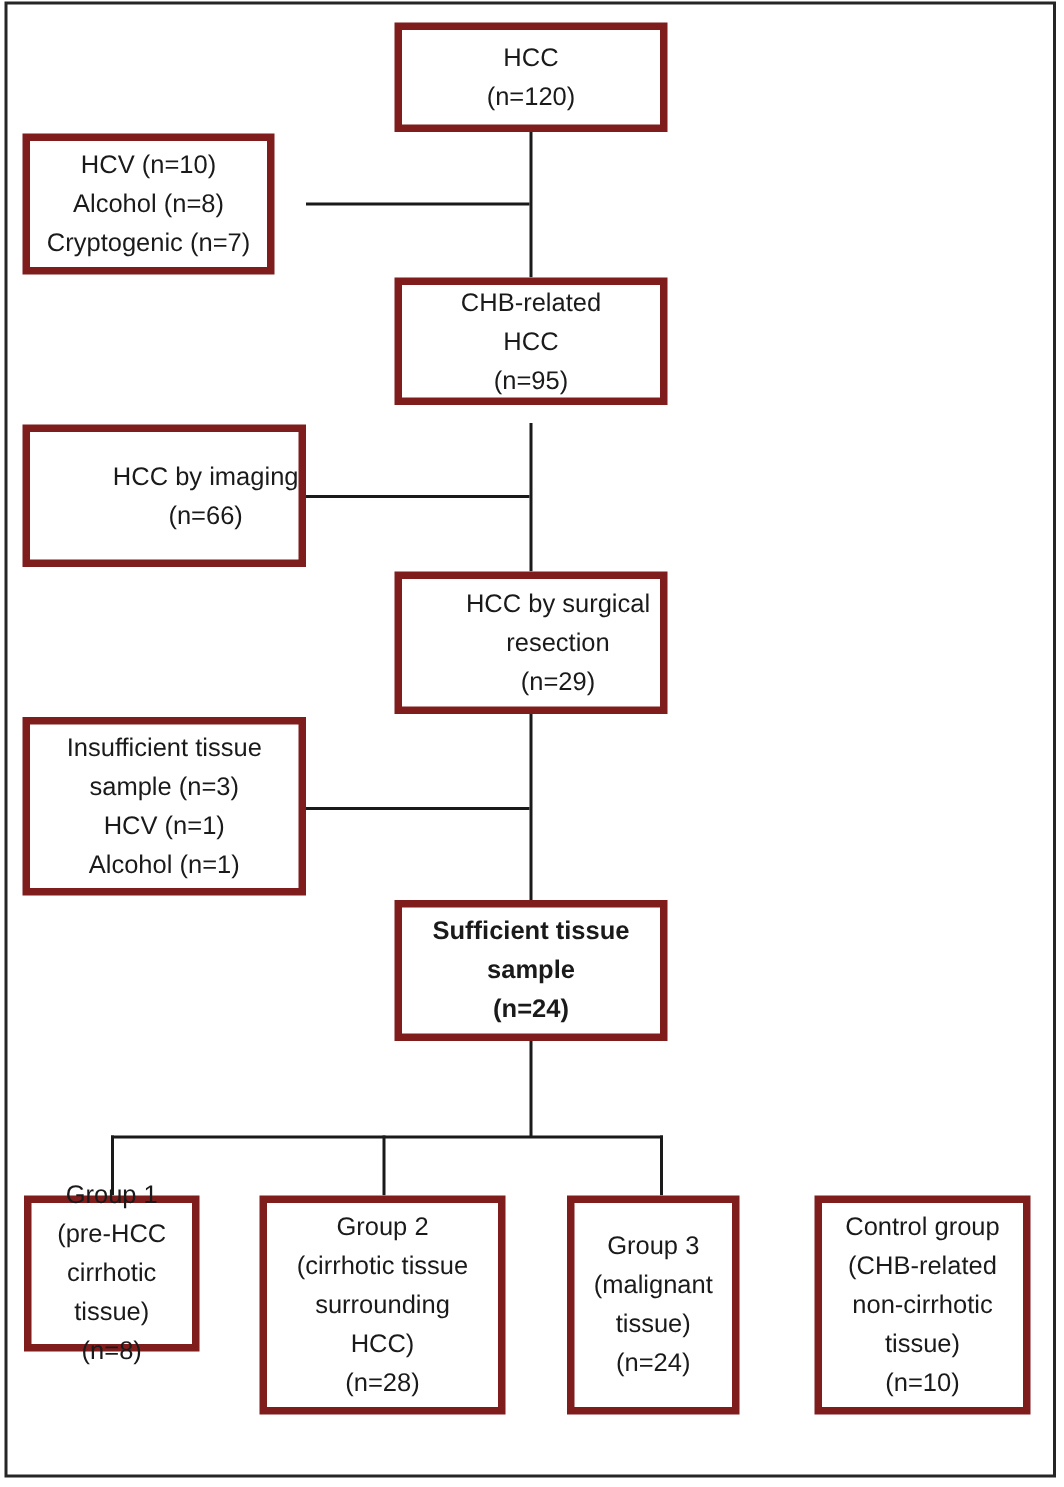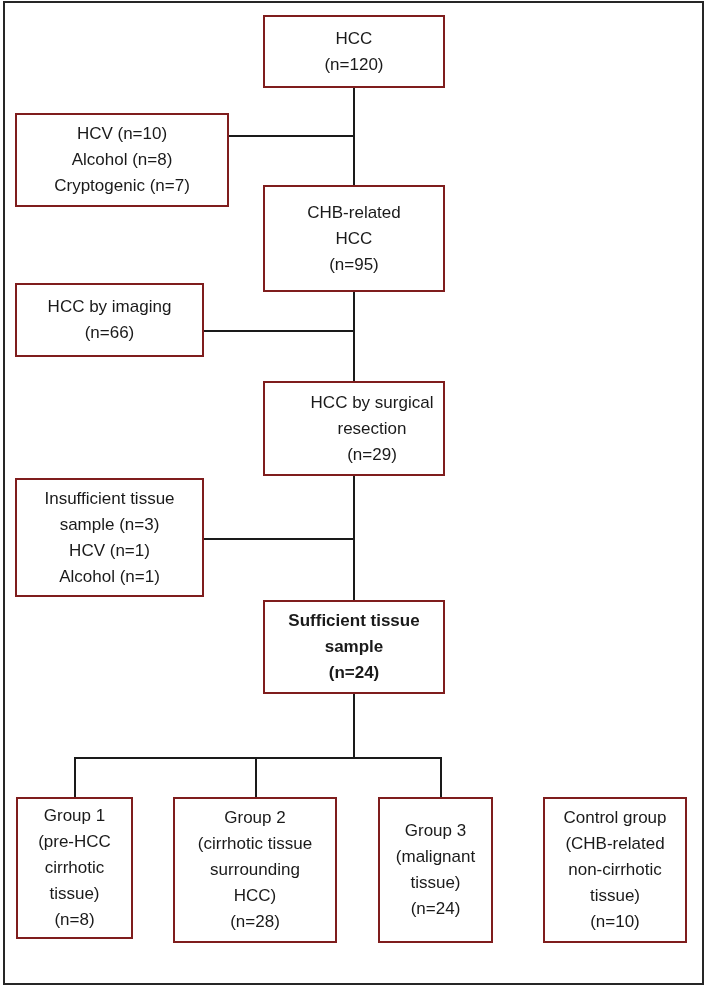--- a/index.html
+++ b/index.html
@@ -21,47 +21,47 @@
     left: 3px;
     top: 1px;
     width: 701px;
     height: 984px;
     border: 2px solid #262626;
     box-sizing: border-box;
   }
   .node {
     position: absolute;
     box-sizing: border-box;
-    border: 2px solid #7f1d1d;
+    border: 5px solid #7f1d1d;
     background: #ffffff;
     display: flex;
     align-items: center;
     justify-content: center;
     text-align: center;
   }
   .node .label {
     white-space: pre-line;
     font-size: 17px;
     line-height: 26px;
   }
   .line {
     position: absolute;
     background: #1a1a1a;
   }
   
   #main1 { left: 263px; top: 15px;  width: 182px; height: 73px; }
-  #main2 { left: 263px; top: 185px; width: 182px; height: 107px; }
+  #main2 { left: 263px; top: 185px; width: 182px; height: 85px; }
   #main3 { left: 263px; top: 381px; width: 182px; height: 95px; padding-left: 36px; }
   #main4 { left: 263px; top: 600px; width: 182px; height: 94px; font-weight: bold; }
   
-  #side1 { left: 15px; top: 89px;  width: 214px; height: 94px; margin-top: 24px; }
-  #side2 { left: 15px; top: 283px; width: 189px; height: 74px; }
+  #side1 { left: 15px; top: 89px;  width: 168px; height: 94px; }
+  #side2 { left: 15px; top: 283px; width: 189px; height: 95px; justify-content: flex-end; }
   #side3 { left: 15px; top: 478px; width: 189px; height: 119px; }
   
-  #group1  { left: 16px;  top: 797px; width: 117px; height: 142px; }
+  #group1  { left: 16px;  top: 797px; width: 117px; height: 104px; }
   #group2  { left: 173px; top: 797px; width: 164px; height: 146px; }
   #group3  { left: 378px; top: 797px; width: 115px; height: 146px; }
   #control { left: 543px; top: 797px; width: 144px; height: 146px; }
   
   #v1 { left: 353px; top: 88px;  width: 2px; height: 97px; }
   #v2 { left: 353px; top: 282px; width: 2px; height: 99px; }
   #v3 { left: 353px; top: 476px; width: 2px; height: 124px; }
   #v4 { left: 353px; top: 694px; width: 2px; height: 64px; }
   #h1 { left: 204px; top: 135px; width: 149px; height: 2px; }
   #h2 { left: 204px; top: 330px; width: 149px; height: 2px; }

